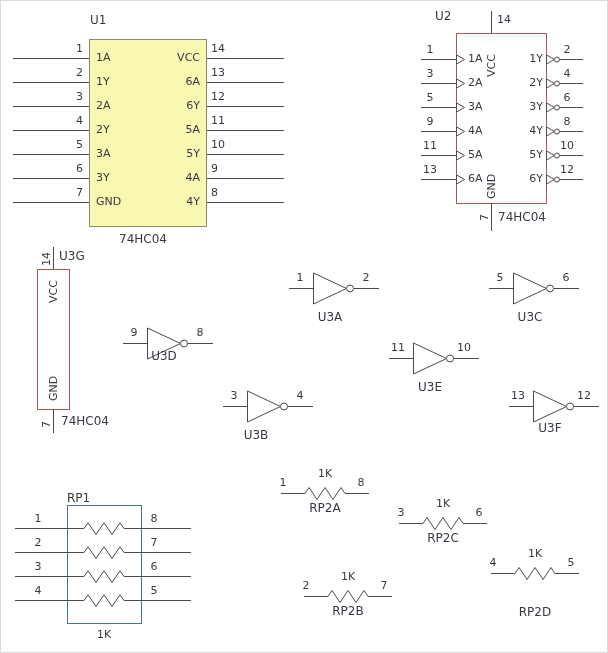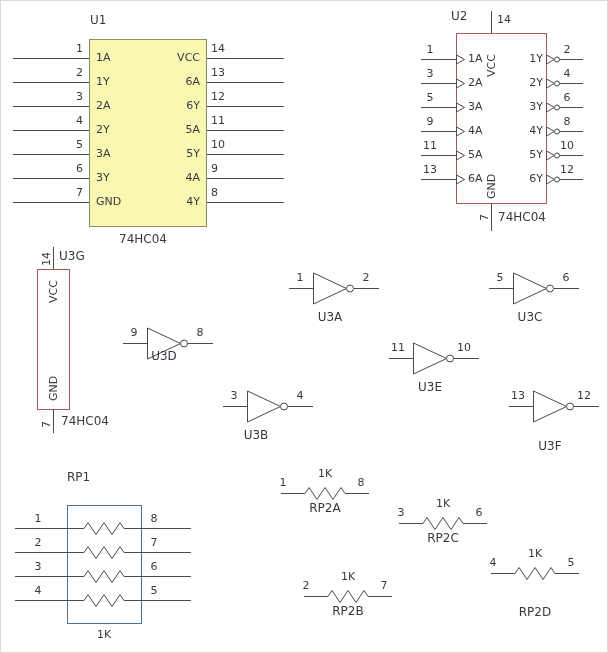--- a/index.html
+++ b/index.html
@@ -122,21 +122,21 @@
   <div class="t" style="left:210px;top:185px">8</div>
 
   <div class="t r" style="left:152px;top:50px;width:47px">VCC</div>
   <div class="t r" style="left:152px;top:74px;width:47px">6A</div>
   <div class="t r" style="left:152px;top:98px;width:47px">6Y</div>
   <div class="t r" style="left:152px;top:122px;width:47px">5A</div>
   <div class="t r" style="left:152px;top:146px;width:47px">5Y</div>
   <div class="t r" style="left:152px;top:170px;width:47px">4A</div>
   <div class="t r" style="left:152px;top:194px;width:47px">4Y</div>
 
-  <div class="t d" style="left:450px;top:8px">U2</div>
+  <div class="t d" style="left:434px;top:8px">U2</div>
   <div class="t d" style="left:497px;top:209px">74HC04</div>
   <div class="t" style="left:496px;top:12px">14</div>
   <div class="t rot" style="left:484px;top:76px">VCC</div>
   <div class="t rot" style="left:484px;top:198px">GND</div>
   <div class="t rot" style="left:477px;top:220px">7</div>
 
   <div class="t c" style="left:420px;top:42px;width:18px">1</div>
   <div class="t c" style="left:420px;top:66px;width:18px">3</div>
   <div class="t c" style="left:420px;top:90px;width:18px">5</div>
   <div class="t c" style="left:420px;top:114px;width:18px">9</div>
@@ -186,23 +186,23 @@
   <div class="t c" style="left:124px;top:325px;width:18px">9</div>
   <div class="t c" style="left:190px;top:325px;width:18px">8</div>
   <div class="t d c" style="left:146px;top:348px;width:34px">U3D</div>
 
   <div class="t c" style="left:388px;top:340px;width:18px">11</div>
   <div class="t c" style="left:454px;top:340px;width:18px">10</div>
   <div class="t d c" style="left:412px;top:379px;width:34px">U3E</div>
 
   <div class="t c" style="left:508px;top:388px;width:18px">13</div>
   <div class="t c" style="left:574px;top:388px;width:18px">12</div>
-  <div class="t d c" style="left:532px;top:438px;width:34px">U3F</div>
-
-  <div class="t d" style="left:66px;top:469px">RP1</div>
+  <div class="t d c" style="left:532px;top:420px;width:34px">U3F</div>
+
+  <div class="t d" style="left:66px;top:490px">RP1</div>
   <div class="t c" style="left:86px;top:627px;width:34px">1K</div>
 
   <div class="t c" style="left:28px;top:511px;width:18px">1</div>
   <div class="t c" style="left:28px;top:535px;width:18px">2</div>
   <div class="t c" style="left:28px;top:559px;width:18px">3</div>
   <div class="t c" style="left:28px;top:583px;width:18px">4</div>
 
   <div class="t c" style="left:144px;top:511px;width:18px">8</div>
   <div class="t c" style="left:144px;top:535px;width:18px">7</div>
   <div class="t c" style="left:144px;top:559px;width:18px">6</div>

